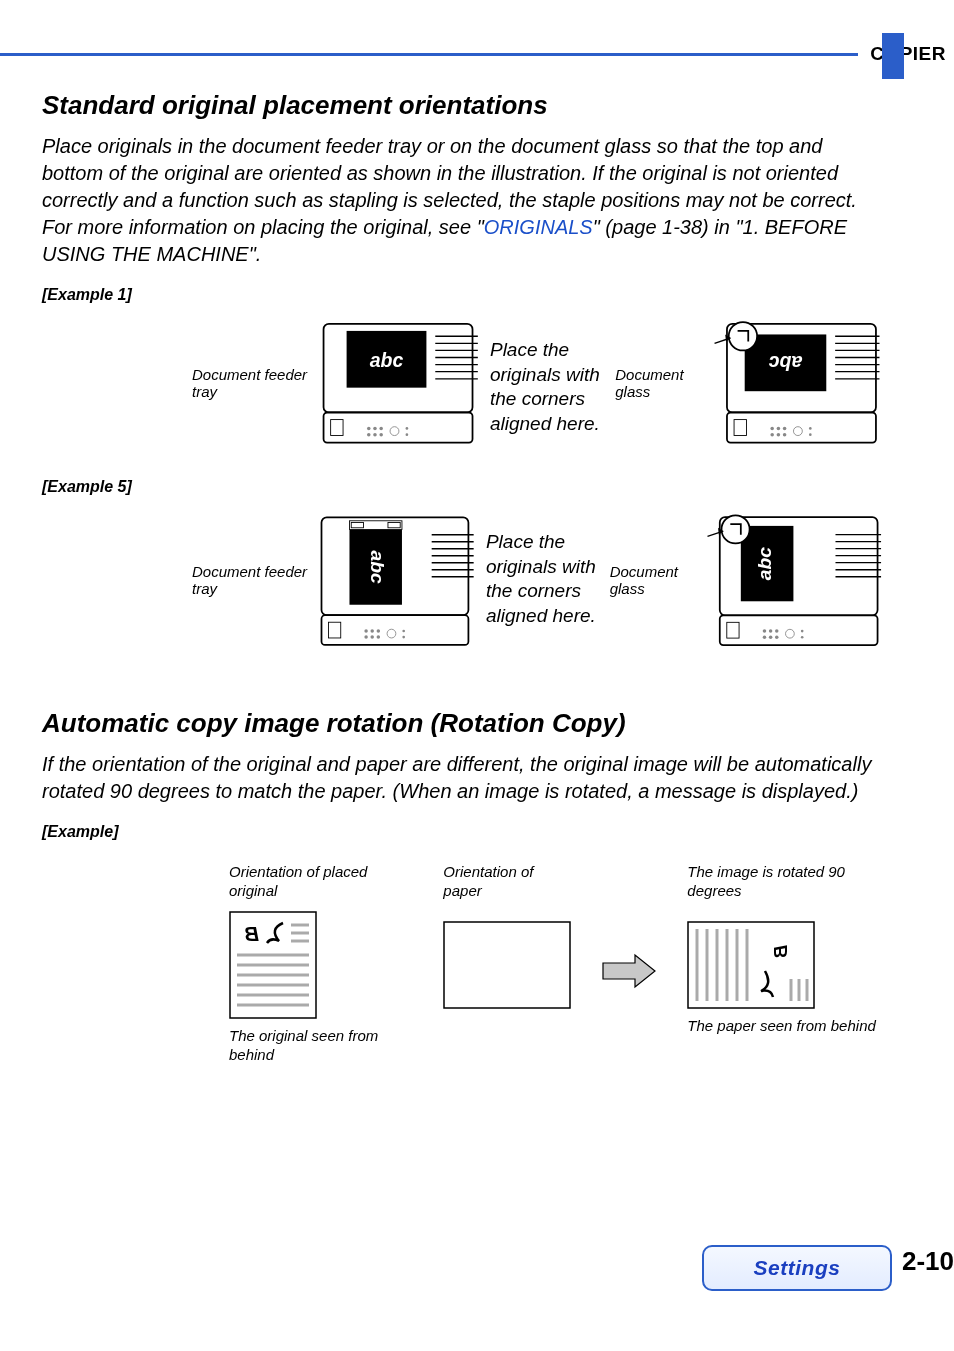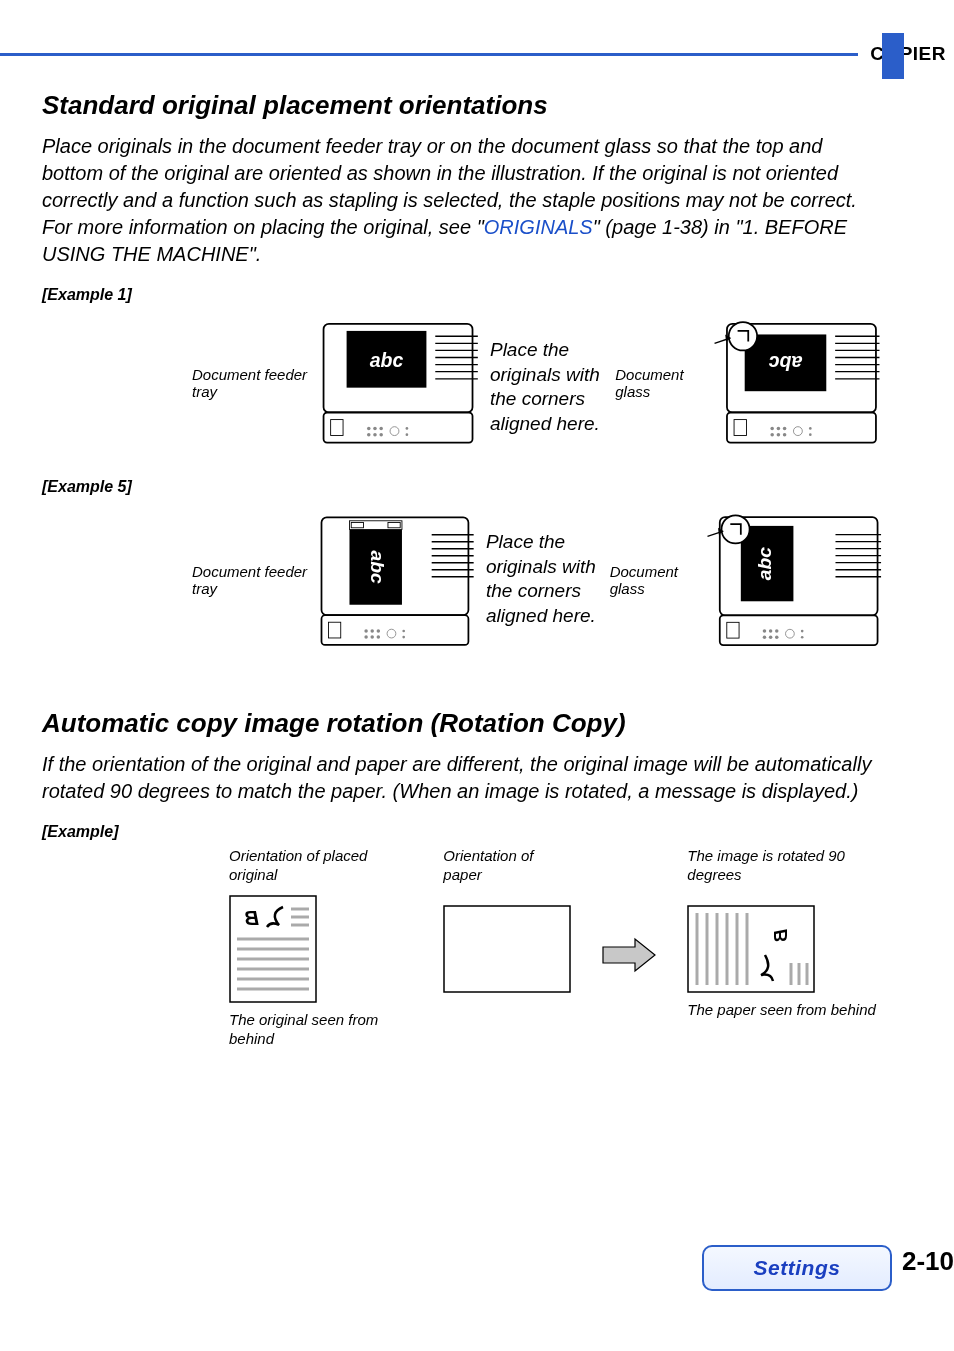--- a/index.html
+++ b/index.html
@@ -86,21 +86,21 @@
     line-height: 1.3;
     width: 130px;
     margin: 28px 10px 0 6px;
   }
   .copier-svg { display:block; }
   .sec2 { margin-top: 46px; }
   .rotrow {
     display: flex;
     align-items: flex-start;
     margin-left: 150px;
-    margin-top: 6px;
+    margin-top: 22px;
     gap: 30px;
     padding-left: 37px;
   }
   .rotcol {
     display: flex;
     flex-direction: column;
     align-items: flex-start;
     font-size: 15px;
   }
   .rotcap-top { margin-bottom: 8px; line-height:1.25; min-height:40px; }

